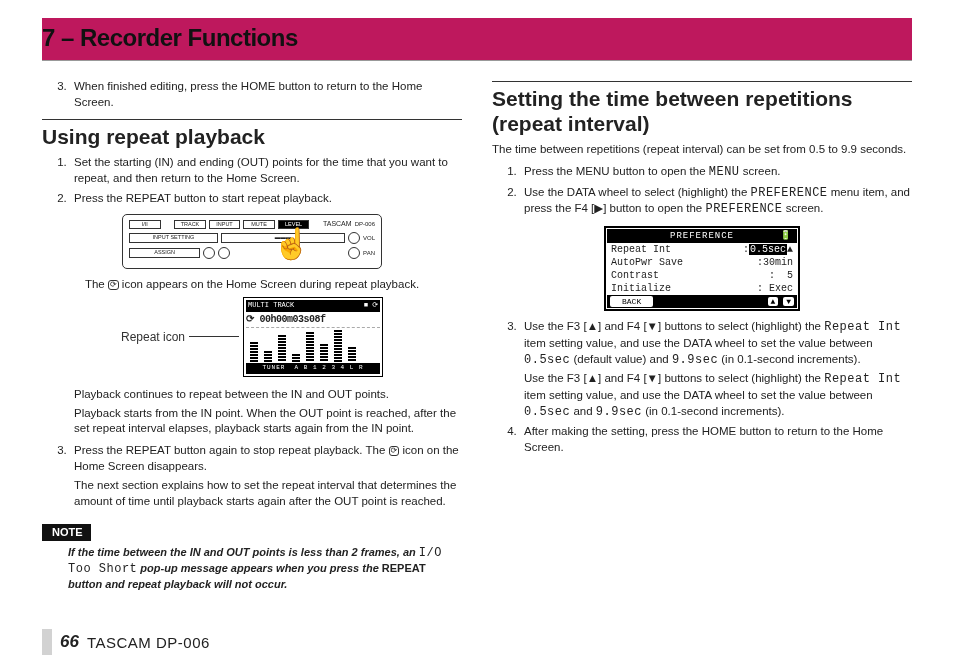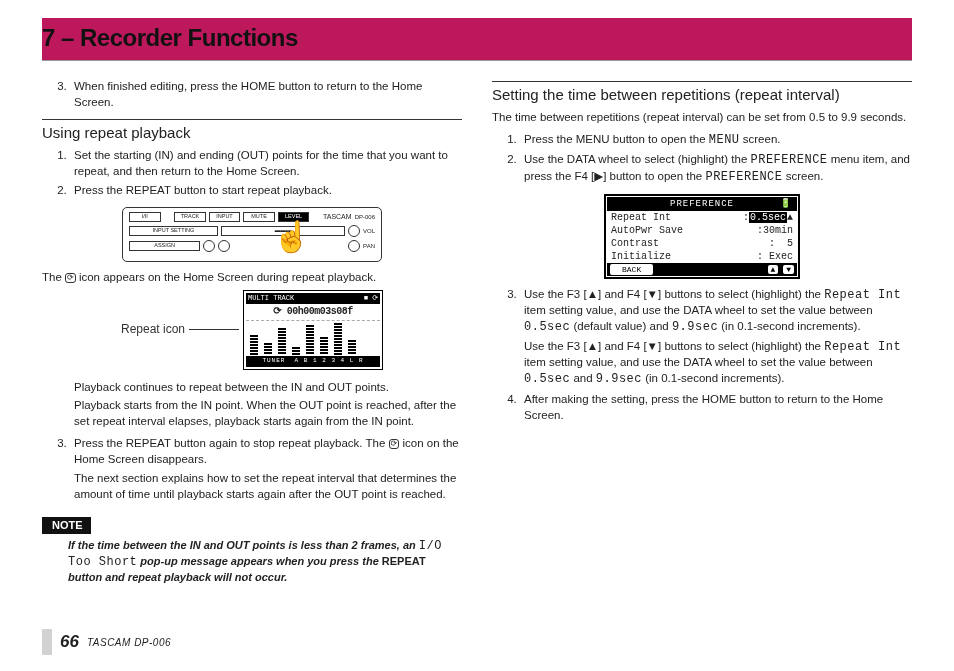--- a/index.html
+++ b/index.html
@@ -50,22 +50,22 @@
   }
   .sub {
     display: block;
     margin-top: 3px;
   }
   .section-rule {
     border-top: 1px solid #333;
     margin: 8px 0 4px 0;
   }
   .section-head {
-    font-size: 15px;
-    font-weight: 400;
+    font-size: 21px;
+    font-weight: 700;
     margin: 2px 0 6px 0;
     line-height: 1.2;
   }
   .bold { font-weight: 400; }
   .lcd {
     font-family: "Courier New", monospace;
     letter-spacing: 0.5px;
     font-size: 12px;
   }
   .note-tag {
@@ -97,22 +97,21 @@
     width: 10px;
     height: 26px;
     background: #d2d2d2;
   }
   .page-num {
     font-style: italic;
     font-weight: 900;
     font-size: 17px;
   }
   .model {
-    font-style: italic;
-    font-size: 10px;
+    font-size: 15px;
     letter-spacing: 0.5px;
   }
   
   .fig-wrap {
     text-align: center;
     margin: 8px 0;
   }
   .device-illust {
     display: inline-block;
     width: 260px;
@@ -162,21 +161,21 @@
     background: #000;
     color: #fff;
     padding: 1px 2px;
     display: flex;
     justify-content: space-between;
   }
   .screen-time {
     font-family: "Courier New", monospace;
     font-size: 10px;
     font-weight: bold;
-    text-align: center;
+    text-align: left;
     margin: 1px 0;
     letter-spacing: -0.5px;
   }
   .bars {
     display: flex;
     gap: 6px;
     align-items: flex-end;
     height: 34px;
     padding: 0 4px;
     border-top: 1px dashed #aaa;
@@ -244,21 +243,21 @@
     background: #000;
     color: #fff;
     font-family: "Courier New", monospace;
     font-size: 8px;
     display: flex;
     justify-content: space-between;
     padding: 1px 3px;
   }
   .caption-line {
     font-size: 11.5px;
-    text-align: left;
+    text-align: center;
     margin-top: 3px;
   }
   .glyph-repeat {
     display: inline-block;
     border: 1px solid #333;
     border-radius: 3px;
     font-size: 8px;
     padding: 0 1px;
     line-height: 1;
     vertical-align: 1px;

